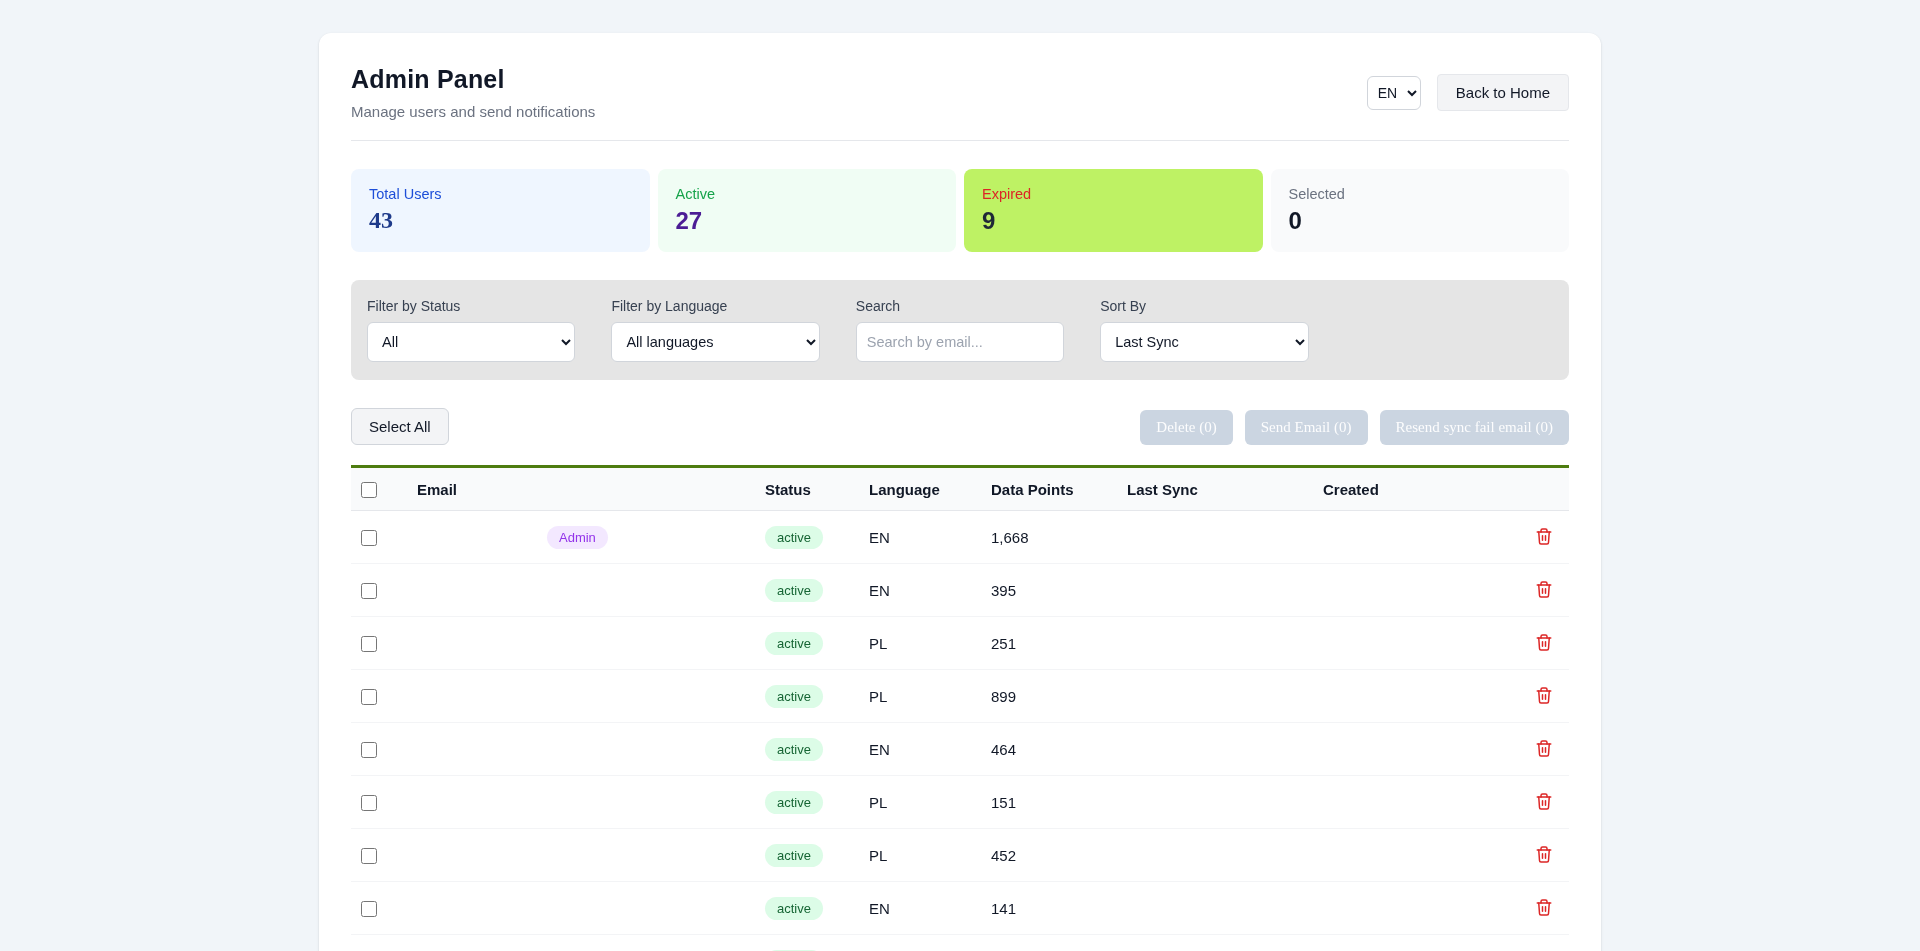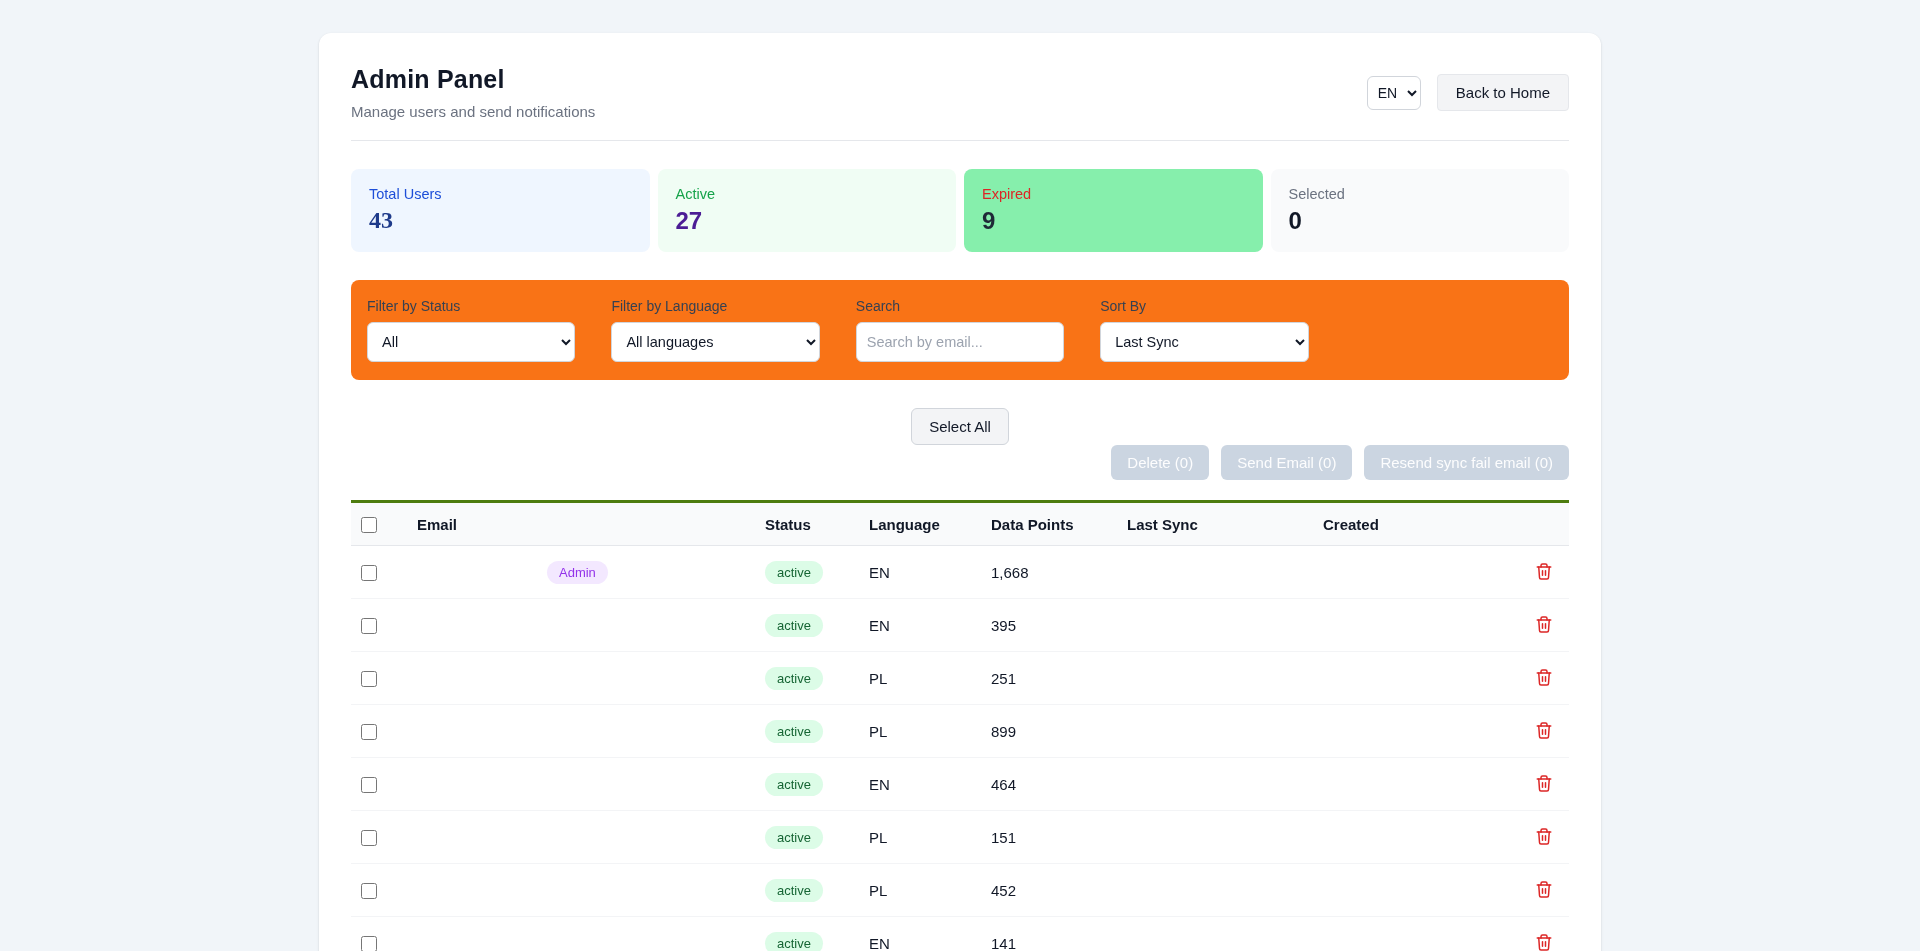--- a/index.html
+++ b/index.html
@@ -42,54 +42,54 @@
   .stats-grid { display: grid; grid-template-columns: repeat(4, 1fr); gap: 8px; margin-top: 28px; }
   .stat-card { border-radius: 8px; padding: 17px 18px; }
   .stat-label { font-size: 14.5px; }
   .stat-value { font-size: 24px; font-weight: 700; margin-top: 5px; }
   .stat-total    { background: #eff6ff; }
   .stat-total .stat-label { color: #1d4ed8; }
   .stat-total .stat-value { color: #1e3a8a; font-family: Liberation Serif, serif; }
   .stat-active   { background: #f0fdf4; }
   .stat-active .stat-label { color: #16a34a; }
   .stat-active .stat-value { color: #4c1d95; }
-  .stat-expired  { background: #86efac; }
+  .stat-expired  { background: #bef264; }
   .stat-expired .stat-label { color: #dc2626; }
   .stat-expired .stat-value { color: #1f2937; }
   .stat-selected { background: #f9fafb; }
   .stat-selected .stat-label { color: #6b7280; }
   .stat-selected .stat-value { color: #111827; }
 
   
   .filters-panel {
-    margin-top: 28px; background: #f97316; border-radius: 8px;
+    margin-top: 28px; background: #e5e5e5; border-radius: 8px;
     padding: 18px 16px; display: grid;
     grid-template-columns: repeat(5, 1fr); gap: 36px;
   }
   .filter-group { display: flex; flex-direction: column; }
   .filter-label { font-size: 14px; color: #374151; margin-bottom: 8px; }
   .filter-control {
     height: 40px; font-size: 14.5px; font-family: inherit;
     border: 1px solid #d1d5db; border-radius: 6px;
     background: #ffffff; color: #111827; padding: 0 10px; width: 100%;
   }
   input.filter-control::placeholder { color: #9ca3af; }
 
   
-  .actions-row { margin-top: 28px; display: flex; align-items: center; flex-direction: column; }
+  .actions-row { margin-top: 28px; display: flex; align-items: flex-end; }
   .select-all-btn {
     font-size: 15px; padding: 9px 17px; border-radius: 6px;
     background: #f3f4f6; border: 1px solid #d1d5db;
     color: #111827; cursor: pointer; font-family: inherit;
   }
   .actions-right { margin-left: auto; display: flex; gap: 12px; }
   .btn-disabled {
     font-size: 15px; padding: 9px 16px; border-radius: 6px;
     background: #cbd5e1; border: none; color: rgba(255,255,255,0.95);
-    font-family: Liberation Sans, sans-serif; cursor: default;
+    font-family: Liberation Serif, serif; cursor: default;
   }
 
   
   .users-table { width: 100%; border-collapse: collapse; margin-top: 20px; table-layout: fixed; }
   .users-table thead th {
     background: #f9fafb; text-align: left;
     font-size: 15px; font-weight: 700; color: #111827;
     padding: 12px 10px;
     border-top: 3px solid #4d7c0f; border-bottom: 1px solid #e5e7eb;
   }

